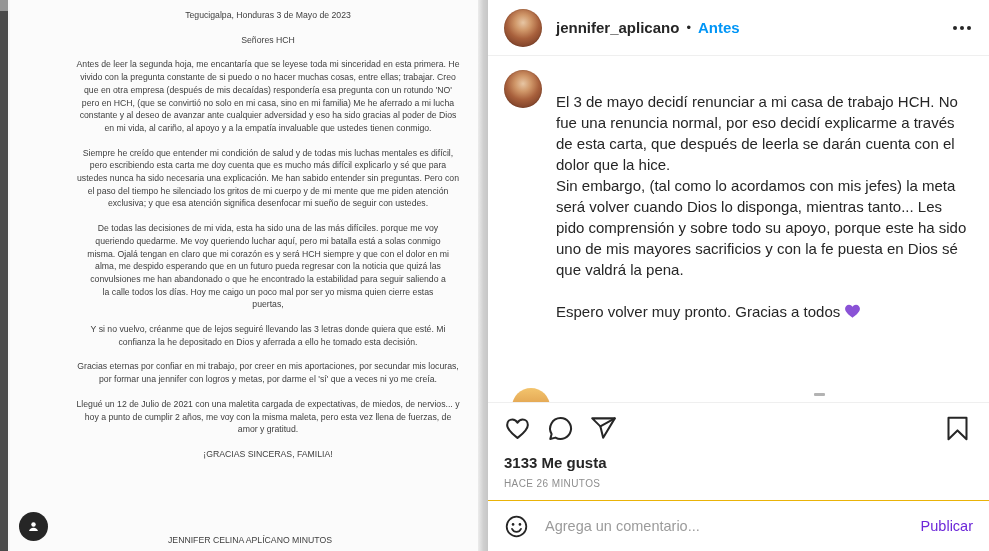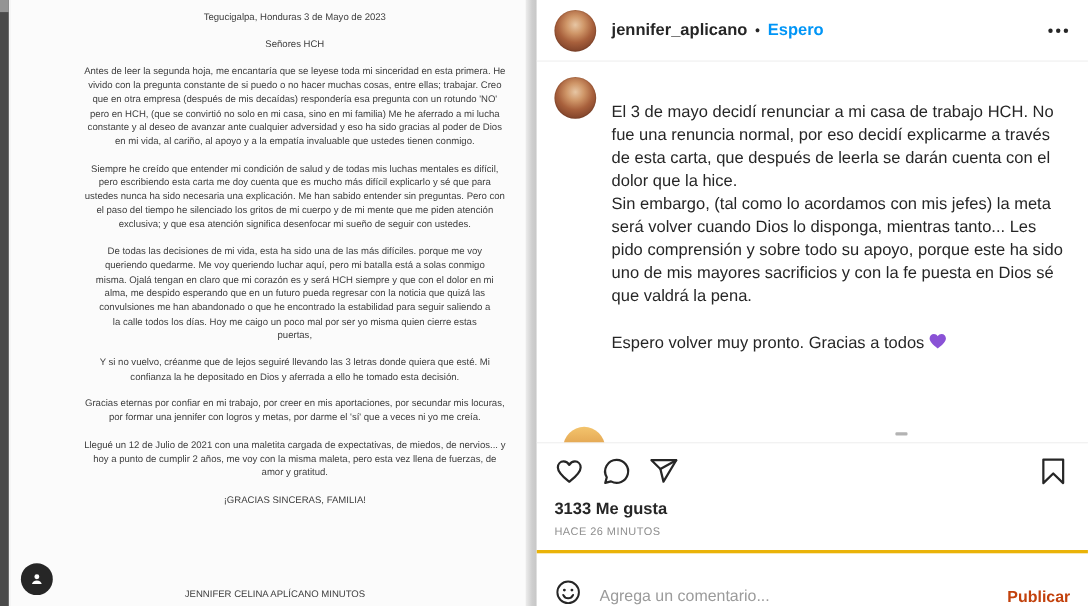--- a/index.html
+++ b/index.html
@@ -88,32 +88,32 @@
     padding:10px 16px 6px 14px; border-top:1px solid #efefef;
   }
   .act-btn { background:none; border:none; padding:2px; margin-right:12px; cursor:pointer; display:flex; }
   .act-btn.save { margin:0 0 0 auto; }
 
   .p-likes { flex:none; padding:4px 16px 0; font-size:15px; font-weight:bold; color:#262626; cursor:pointer; }
   .p-time  { flex:none; padding:7px 16px 0; font-size:10px; letter-spacing:.4px; color:#8e8e8e; }
 
   .p-comment {
     flex:none; margin-top:auto; height:51px;
-    border-top:3px solid #eab308;
-    display:flex; align-items:flex-end; padding:0 16px;
+    border-top:1px solid #eab308;
+    display:flex; align-items:center; padding:0 16px;
   }
   .emoji-btn { background:none; border:none; padding:0; margin-right:14px; display:flex; cursor:pointer; }
   .comment-input {
     flex:1; border:none; outline:none; font-size:14.5px; color:#262626;
     font-family:inherit; background:transparent;
   }
   .comment-input::placeholder { color:#9b9b9b; }
   .publish-btn {
     background:none; border:none; padding:0; margin-left:10px;
-    font-size:14.5px; font-weight:bold; color:#c2410c; cursor:pointer; font-family:inherit;
+    font-size:14.5px; font-weight:normal; color:#6d28d9; cursor:pointer; font-family:inherit;
   }
 </style>
 </head>
 <body>
 
 <div class="app">
 
   <div class="photo-pane">
     <div class="photo-paper"></div>
     <div class="photo-edge"></div>
@@ -143,21 +143,21 @@
       </svg>
     </div>
   </div>
 
   <div class="panel">
 
     <div class="p-header">
       <div class="avatar"></div>
       <span class="header-user">jennifer_aplicano</span>
       <span class="dot-sep">•</span>
-      <button class="follow-btn">Espero</button>
+      <button class="follow-btn">Antes</button>
       <button class="more-btn">
         <span></span>
           <span></span>
           <span></span>
       </button>
     </div>
 
     <div class="p-scroll">
       <div class="caption-row">
         <div class="avatar"></div>

